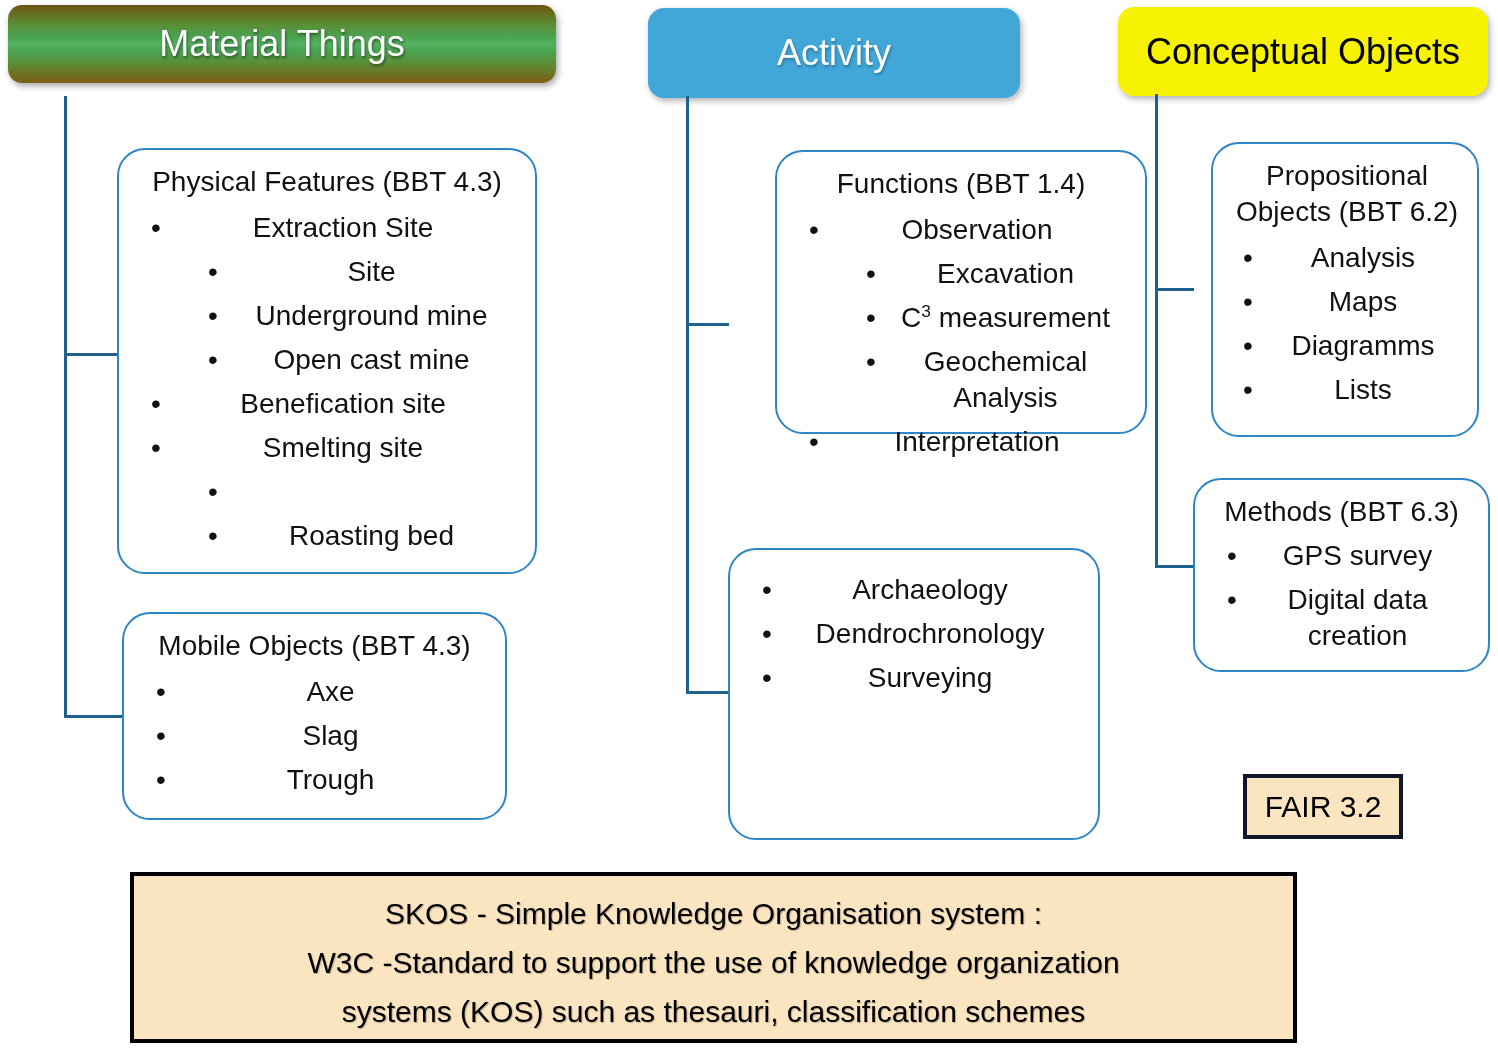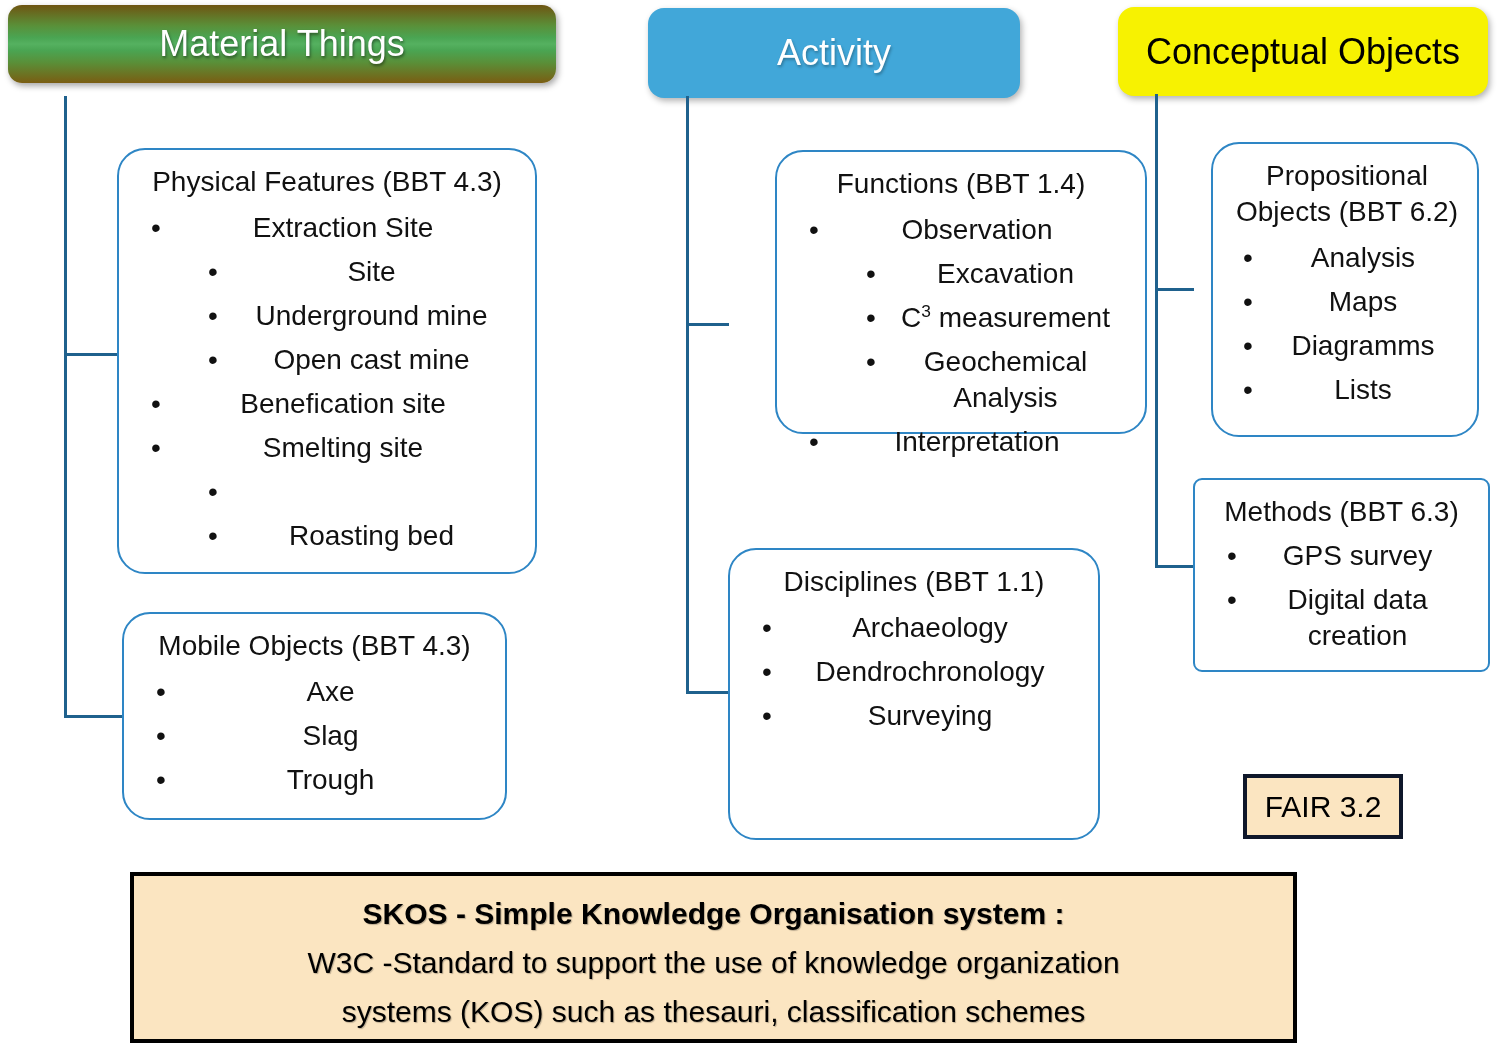--- a/index.html
+++ b/index.html
@@ -57,40 +57,40 @@
   .li .bullet { flex:0 0 30px; margin-left:2px; }
   .li.lvl2 { margin-left:57px; }
   .li .li-text { flex:1 1 auto; }
   sup { font-size:0.62em; line-height:0; }
 
   .box-physical      { left:117px;  top:148px; width:420px; height:426px; }
   .box-mobile        { left:122px;  top:612px; width:385px; height:208px; }
   .box-functions     { left:728px;  top:150px; width:372px; height:284px;margin-left:47px; }
   .box-disciplines   { left:728px;  top:548px; width:372px; height:292px; }
   .box-propositional { left:1211px; top:142px; width:268px; height:295px; padding-left:18px; padding-right:14px; }
-  .box-methods       { left:1193px; top:478px; width:297px; height:194px;border-radius:9px; }
+  .box-methods       { left:1193px; top:478px; width:297px; height:194px; }
   .box-methods .box-title { margin-bottom:6px; }
 
   
   .fair {
     left:1243px; top:774px; width:160px; height:65px;
     background:var(--banner-fill,#fbe5c1); border:4px solid #0f172a;
     box-sizing:border-box; display:flex; align-items:center; justify-content:center;
     font-size:30px; color:#000;
   }
 
   
   .banner {
     left:130px; top:872px; width:1167px; height:171px;
     background:var(--banner-fill,#fbe5c1); border:4px solid #000;
     box-sizing:border-box; text-align:center; color:#000;
     padding-top:13px; font-size:30px; line-height:49px;
     text-shadow:1px 1px 1px rgba(0,0,0,0.25);
   }
-  .banner .b1 { font-weight:bold; }
+  .banner .b1 { font-weight:normal; }
 </style>
 </head>
 <body>
 
 <div class="canvas">
 
   <div class="abs hdr hdr-material">
     <span>Material Things</span>
   </div>
   <div class="abs hdr hdr-activity">
@@ -187,21 +187,20 @@
           <span class="li-text">Geochemical Analysis</span>
         </div>
         <div class="li lvl1">
           <span class="bullet">•</span>
           <span class="li-text">Interpretation</span>
         </div>
       </div>
   </div>
 
   <div class="abs box box-disciplines">
-    <div class="box-title">Disciplines (BBT 1.1)</div>
     <div class="box-items">
         <div class="li lvl1">
           <span class="bullet">•</span>
           <span class="li-text">Archaeology</span>
         </div>
         <div class="li lvl1">
           <span class="bullet">•</span>
           <span class="li-text">Dendrochronology</span>
         </div>
         <div class="li lvl1">

